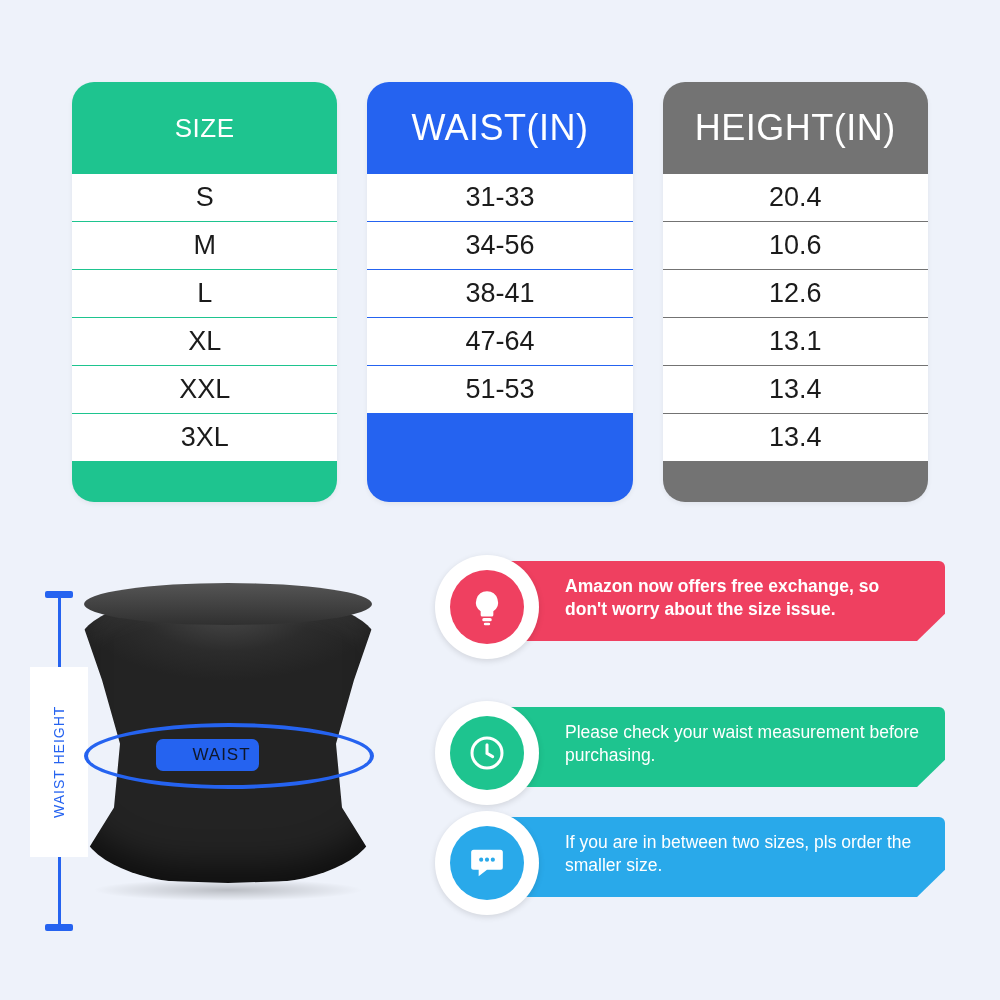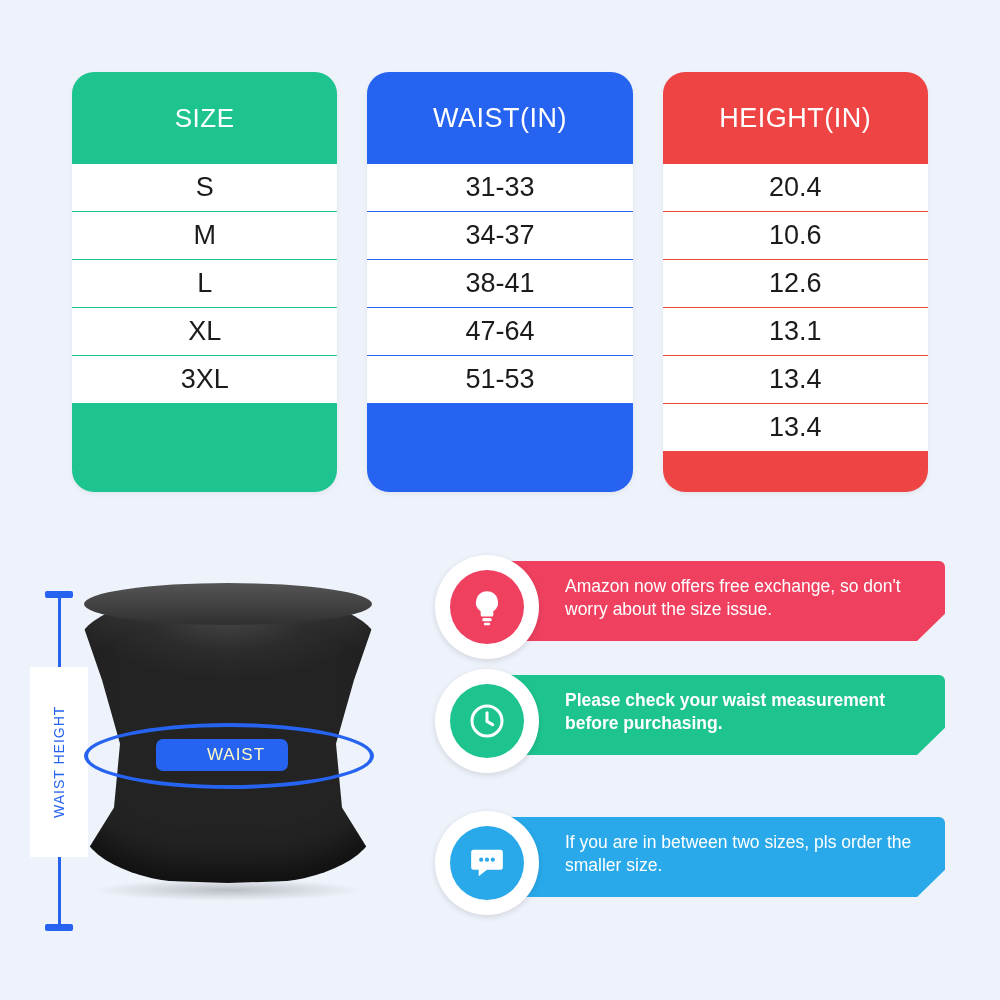--- a/index.html
+++ b/index.html
@@ -7,44 +7,44 @@
     width: 1000px; height: 1000px;
     background: #eef2fa;
     font-family: "Liberation Sans", sans-serif;
     overflow: hidden;
   }
   .page { position: relative; width: 1000px; height: 1000px; }
 
   
   .size-table {
     position: absolute;
-    left: 72px; top: 72px;
+    left: 72px; top: 82px;
     width: 856px; height: 420px;
     display: flex;
     gap: 30px;
   }
   .col {
     flex: 1;
     border-radius: 22px;
     overflow: hidden;
     display: flex;
     flex-direction: column;
     box-shadow: 0 2px 5px rgba(0,0,0,0.06);
   }
   .col.size { background: #1ec48f; }
   .col.waist { background: #2563f0; }
-  .col.height { background: #ef4444; }
+  .col.height { background: #737373; }
 
   .col-header {
     height: 92px;
     display: flex;
     align-items: center;
     justify-content: center;
     color: #ffffff;
-    font-size: 27px;
+    font-size: 36px;
     letter-spacing: 0.5px;
     font-weight: 400;
   }
   .col-header.size-h { font-size: 26px; }
 
   .cells { flex: 1; display: flex; flex-direction: column; }
   .cell {
     height: 47px;
     margin: 0 0 1px 0;
     background: #ffffff;
@@ -117,24 +117,24 @@
     background: radial-gradient(ellipse at center, rgba(0,0,0,0.22) 0%, rgba(0,0,0,0) 70%);
     border-radius: 50%;
   }
   .waist-ring {
     position: absolute; left: 6px; top: 130px; width: 290px; height: 66px;
     border: 4px solid #2563f0;
     border-radius: 50%;
   }
   .waist-tag {
     position: absolute; left: 78px; top: 146px;
-    width: 132px; height: 32px;
+    width: 103px; height: 32px;
     background: #2563f0;
     border-radius: 7px;
-    color: #fef9c3;
+    color: #0f172a;
     font-size: 17px;
     letter-spacing: 1px;
     display: flex; align-items: center; justify-content: center; padding-left: 28px;
   }
 
   
   .notes {
     position: absolute;
     left: 435px; top: 555px;
     width: 530px; height: 400px;
@@ -183,48 +183,49 @@
 
   .note .text {
     position: absolute;
     left: 130px; top: 20px;
     width: 356px;
     color: #ffffff;
     font-size: 17.5px;
     line-height: 1.33;
   }
 
-  .note.n1 { top: 0; }
-  .note.n2 { top: 114px; font-weight: bold; }
+  .note.n1 { top: 0; font-weight: bold; }
+  .note.n2 { top: 146px; }
   .note.n3 { top: 256px; }
 </style>
 </head>
 <body>
 
 <div class="page">
 
   <div class="size-table">
 
     <div class="col size">
       <div class="col-header size-h">SIZE</div>
       <div class="cells">
         <div class="cell">S</div>
         <div class="cell">M</div>
         <div class="cell">L</div>
         <div class="cell">XL</div>
+        <div class="cell">XXL</div>
         <div class="cell">3XL</div>
       </div>
       <div class="col-foot"></div>
     </div>
 
     <div class="col waist">
       <div class="col-header">WAIST(IN)</div>
       <div class="cells">
         <div class="cell">31-33</div>
-        <div class="cell">34-37</div>
+        <div class="cell">34-56</div>
         <div class="cell">38-41</div>
         <div class="cell">47-64</div>
         <div class="cell">51-53</div>
       </div>
       <div class="col-foot"></div>
     </div>
 
     <div class="col height">
       <div class="col-header">HEIGHT(IN)</div>
       <div class="cells">

